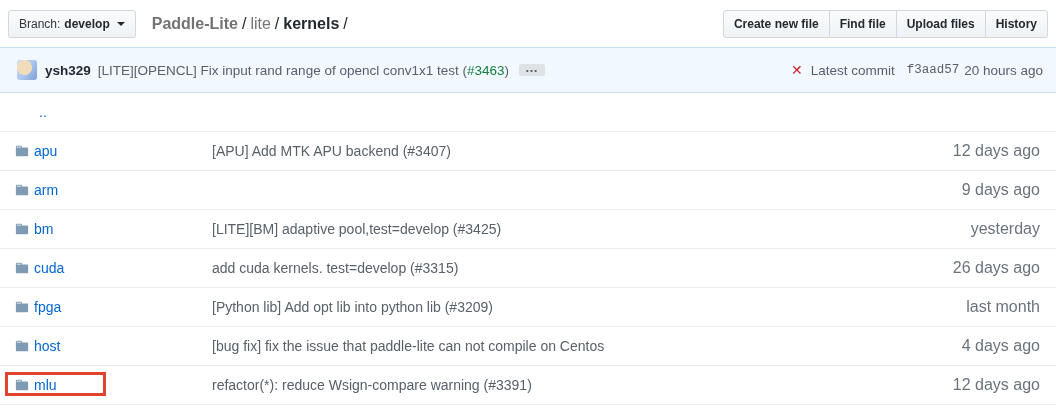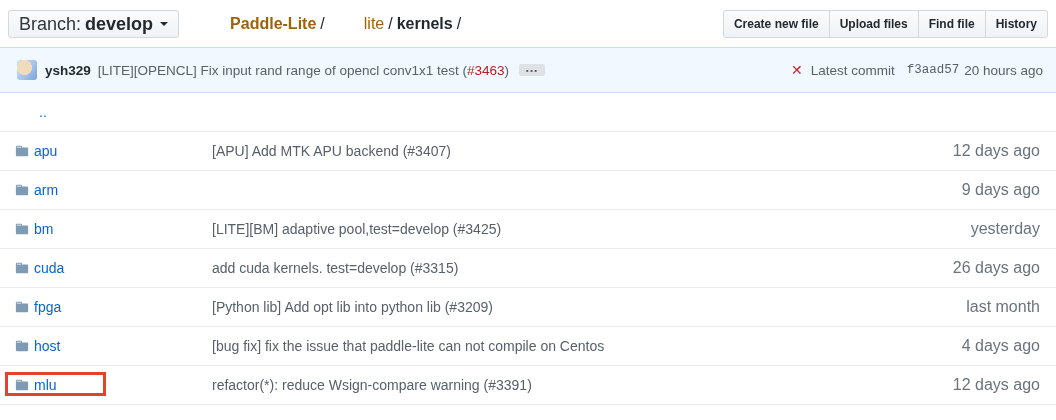--- a/index.html
+++ b/index.html
@@ -8,30 +8,30 @@
     width:1056px; height:420px; background:#fff;
     font-family:"Liberation Sans","DejaVu Sans",sans-serif;
     color:#24292e; overflow:hidden;
   }
   a { text-decoration:none; }
 
   
   .file-navigation { display:flex; align-items:center; padding:10px 8px 9px 8px; height:47px; }
   .branch-btn {
     display:inline-flex; align-items:center; gap:4px;
-    font-family:inherit; font-size:18px; color:#2f363d;
+    font-family:inherit; font-size:12px; color:#2f363d;
     background:linear-gradient(#fafbfc,#eff3f6);
     border:1px solid #d4d8dc; border-radius:3px;
     padding:5px 10px; height:28px; cursor:pointer;
   }
   .branch-btn b { color:#24292e; }
   .caret { display:inline-block; width:0; height:0; margin-left:3px;
     border-top:4px solid #24292e; border-left:4px solid transparent; border-right:4px solid transparent; }
   .breadcrumb { margin-left:16px; font-size:16px; color:#24292e; white-space:nowrap; }
-  .breadcrumb a { color:#a16207;margin-left:35px; }
+  .breadcrumb a { color:#737373; }
   .breadcrumb .repo-root { font-weight:600; }
   .breadcrumb .sep { margin:0 4px; color:#24292e; }
   .breadcrumb .current { font-weight:600; color:#24292e; }
   .btn-group { margin-left:auto; margin-right:0; display:flex; }
   .btn-group .btn {
     font-family:inherit; font-size:12px; font-weight:600; color:#24292e;
     background:linear-gradient(#fafbfc,#eff3f6);
     border:1px solid #d4d8dc; padding:4px 10px; height:28px;
     margin-left:-1px; cursor:pointer; white-space:nowrap;
   }
@@ -46,21 +46,21 @@
     font-size:13.5px; color:#586069;
   }
   .avatar {
     width:20px; height:20px; border-radius:3px; margin-right:8px; flex:none;
     background:
       radial-gradient(circle at 38% 38%, #f0dcba 0 42%, rgba(0,0,0,0) 43%),
       linear-gradient(125deg,#cfe0f4 0%,#a8c4ec 55%,#7b9fd4 100%);
   }
   .commit-author { font-weight:600; color:#24292e; margin-right:7px; }
   .commit-title { color:#586069; white-space:nowrap; }
-  .issue-link { color:#b91c1c; }
+  .issue-link { color:#15803d; }
   .ellipsis-btn {
     margin-left:10px; background:#dfe2e5; border:none; border-radius:2px;
     color:#586069; font-weight:700; font-size:13px; line-height:6px;
     padding:1px 6px 7px 6px; height:12px; cursor:pointer; letter-spacing:1px;
   }
   .tease-right { margin-left:auto; display:flex; align-items:center; gap:5px; }
   .x-icon { color:#cb2431; font-weight:700; font-size:14px; margin-right:3px; }
   .sha { font-family:"Liberation Mono","DejaVu Sans Mono",monospace; font-size:12.5px; color:#586069;margin-left:7px; }
 
   
@@ -93,22 +93,22 @@
       <b>develop</b>
       <span class="caret"></span>
     </button>
 
     <div class="breadcrumb">
       <a href="#" class="repo-root">Paddle-Lite</a><span class="sep">/</span><a href="#">lite</a><span class="sep">/</span><span class="current">kernels</span><span class="sep">/</span>
     </div>
 
     <div class="btn-group">
       <button class="btn">Create new file</button>
+      <button class="btn">Find file</button>
       <button class="btn">Upload files</button>
-      <button class="btn">Find file</button>
       <button class="btn">History</button>
     </div>
   </div>
 
   <div class="commit-tease">
     <span class="avatar"></span>
     <a href="#" class="commit-author">ysh329</a>
     <span class="commit-title"><span>[LITE][OPENCL] Fix input rand range of opencl conv1x1 test (</span><a href="#" class="issue-link">#3463</a><span>)</span></span>
     <button class="ellipsis-btn">…</button>
     <span class="tease-right">

